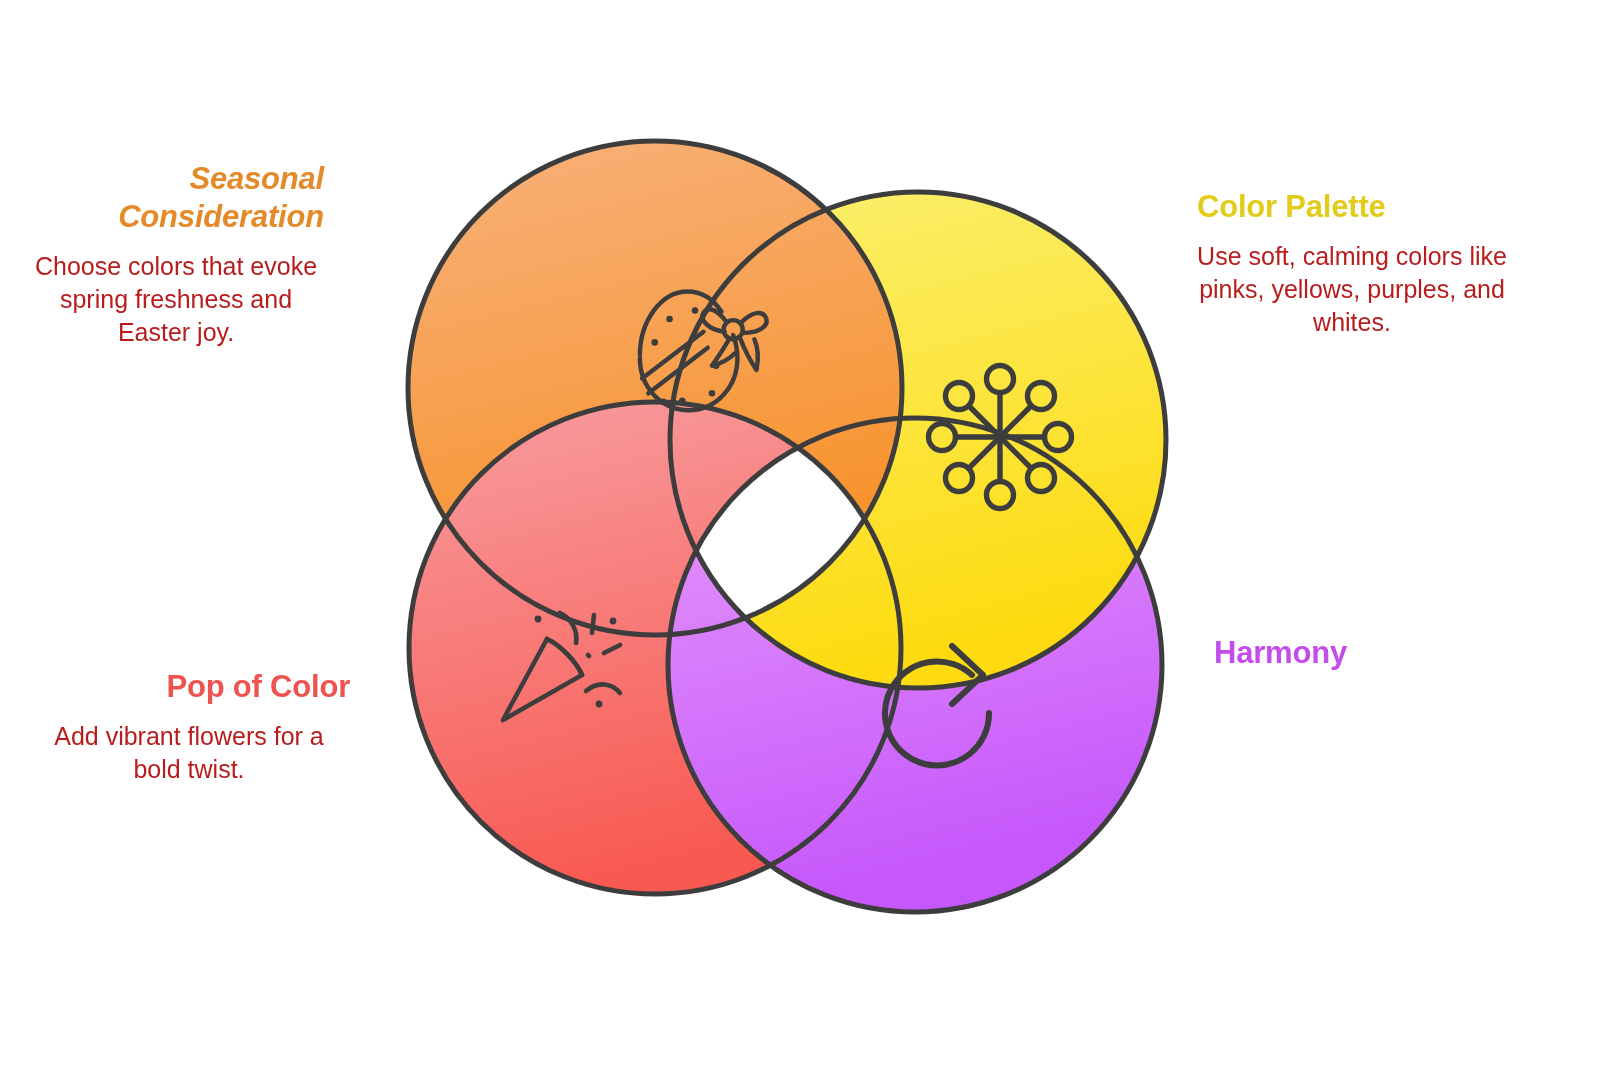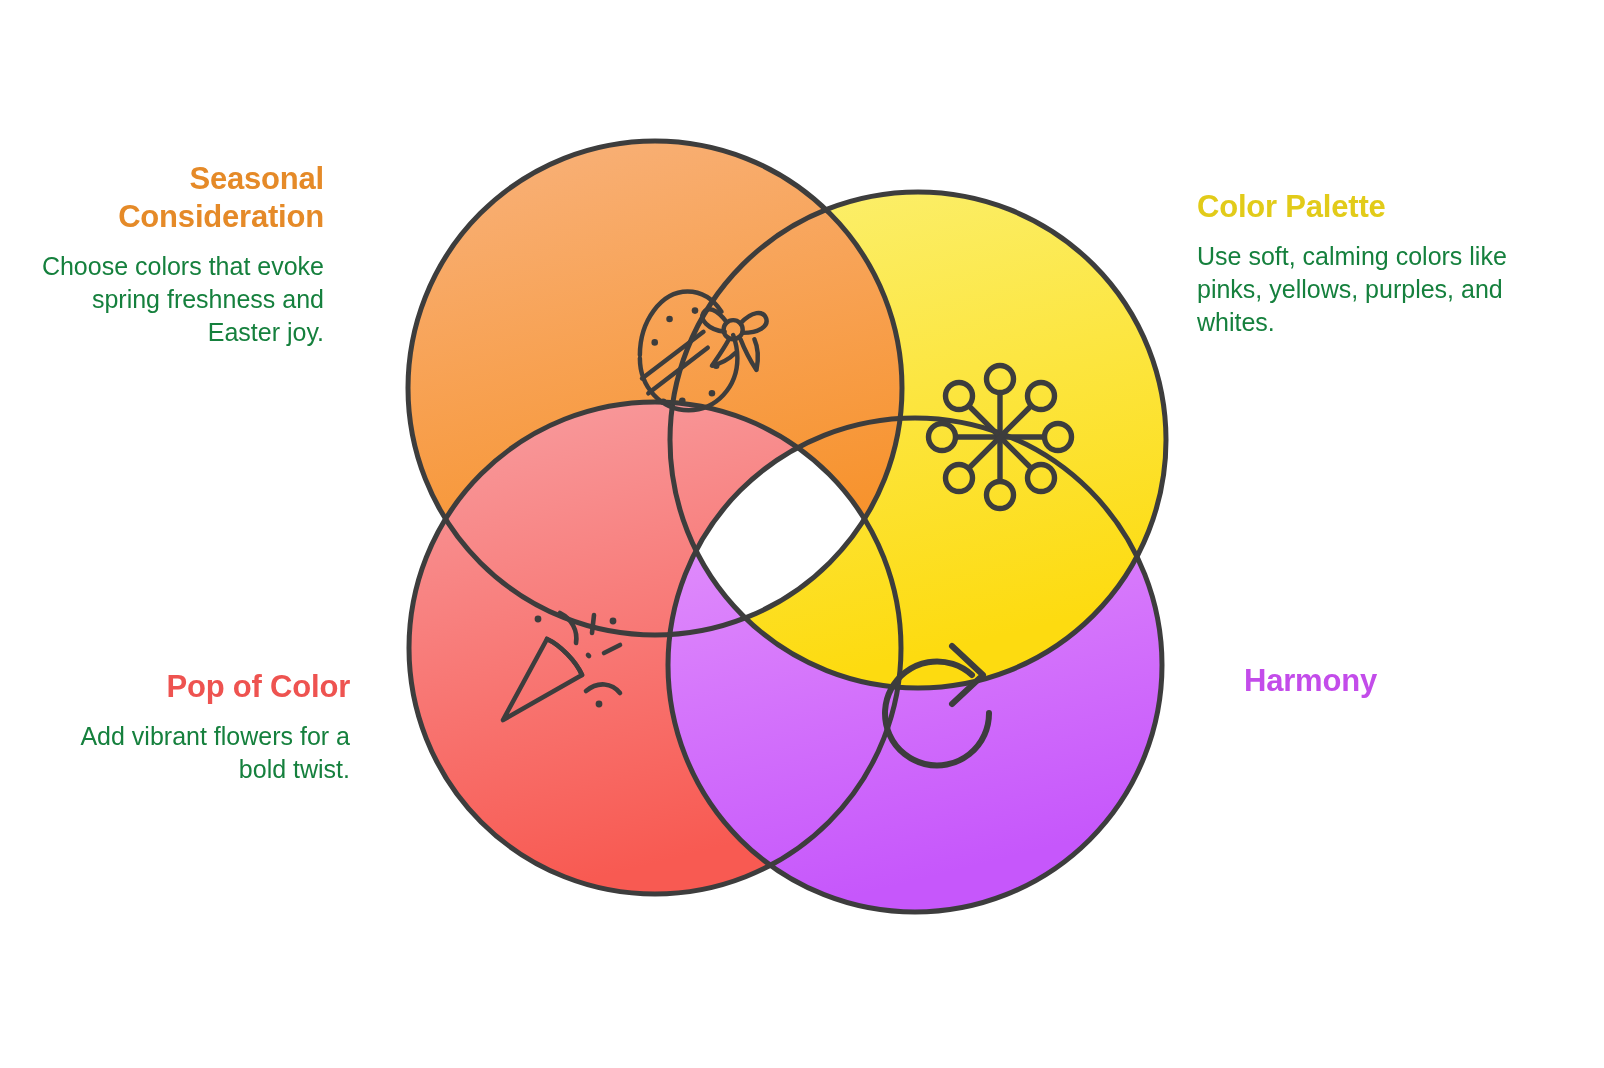--- a/index.html
+++ b/index.html
@@ -38,32 +38,33 @@
   .label-title {
     font-size: 31px;
     font-weight: bold;
     line-height: 1.22;
     margin: 0 0 14px 0;
     letter-spacing: -0.2px;
   }
   .label-body {
     font-size: 25px;
     line-height: 1.32;
-    color: #15803d;
+    color: #b91c1c;
     margin: 0;
+    text-align: center;
   }
 
   
   .block-seasonal {
     left: 28px;
     top: 160px;
     width: 296px;
     text-align: right;
   }
-  .block-seasonal .label-title { color: #E58A28; }
+  .block-seasonal .label-title { color: #E58A28; font-style: italic; }
 
   
   .block-palette {
     left: 1197px;
     top: 188px;
     width: 310px;
     text-align: left;
   }
   .block-palette .label-title { color: #E2CB19; }
 
@@ -71,25 +72,24 @@
   .block-pop {
     left: 28px;
     top: 668px;
     width: 322px;
     text-align: right;
   }
   .block-pop .label-title { color: #EE5350; }
 
   
   .block-harmony {
-    left: 1244px;
+    left: 1214px;
     top: 634px;
     width: 310px;
     text-align: left;
-    margin-top: 28px;
   }
   .block-harmony .label-title { color: #C34CEA; }
 
 </style>
 </head>
 <body>
 
 <div class="stage">
 
   <div class="venn">

